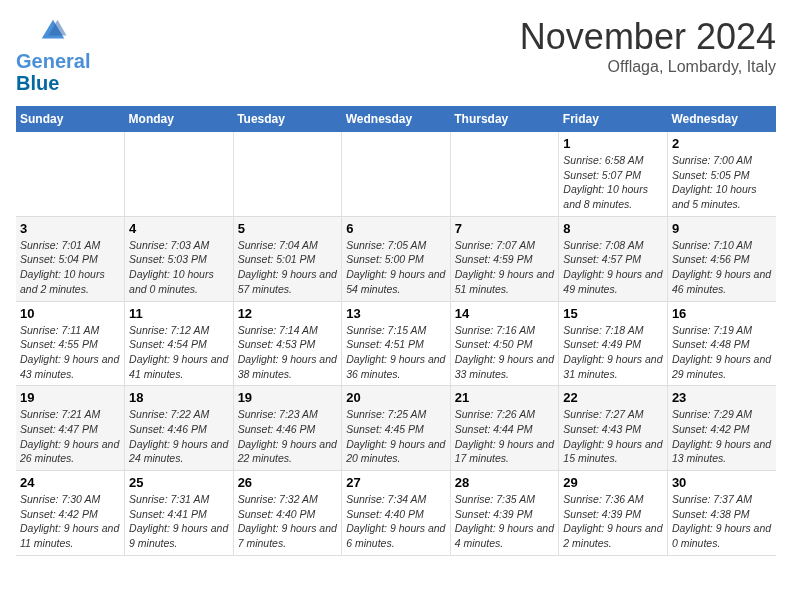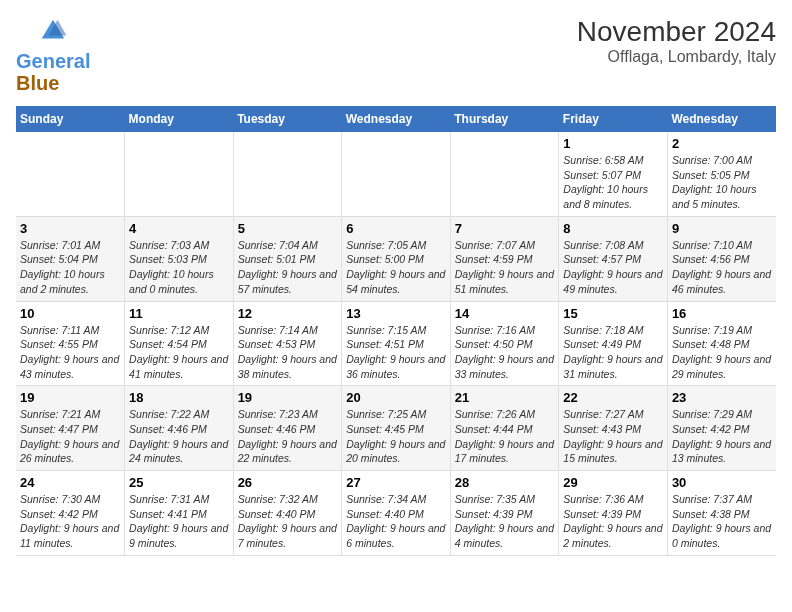--- a/index.html
+++ b/index.html
@@ -32,21 +32,21 @@
       color: #4a90d9;
     }
     .logo-icon {
       width: 30px;
       height: 30px;
     }
     .title-block {
       text-align: right;
     }
     .month-title {
-      font-size: 28px;
+      font-size: 36px;
       font-weight: normal;
       color: #333;
     }
     .location {
       font-size: 16px;
       color: #555;
     }
     table {
       width: 100%;
       border-collapse: collapse;
@@ -96,21 +96,21 @@
 <body>
 
 <div class="header">
   <div class="logo">
     <svg class="logo-icon" viewBox="0 0 40 40">
       <polygon points="20,5 35,30 5,30" fill="#4a90d9"></polygon>
       <polygon points="26,5 38,26 14,26" fill="#2a5fa8" opacity="0.5"></polygon>
     </svg>
     <div class="logo-text">
       <span>General</span><br>
-      <span style="color:#a16207">Blue</span>
+      <span style="color:#0369a1">Blue</span>
     </div>
   </div>
   <div class="title-block">
     <div class="month-title">November 2024</div>
     <div class="location">Offlaga, Lombardy, Italy</div>
   </div>
 </div>
 
 <table>
   <thead>

